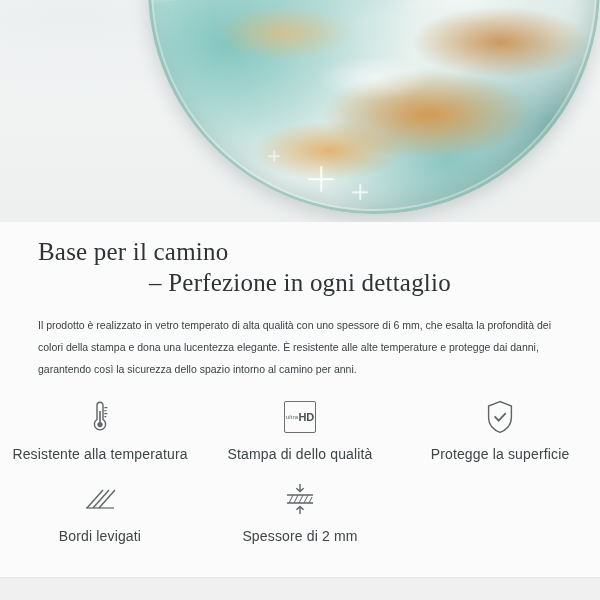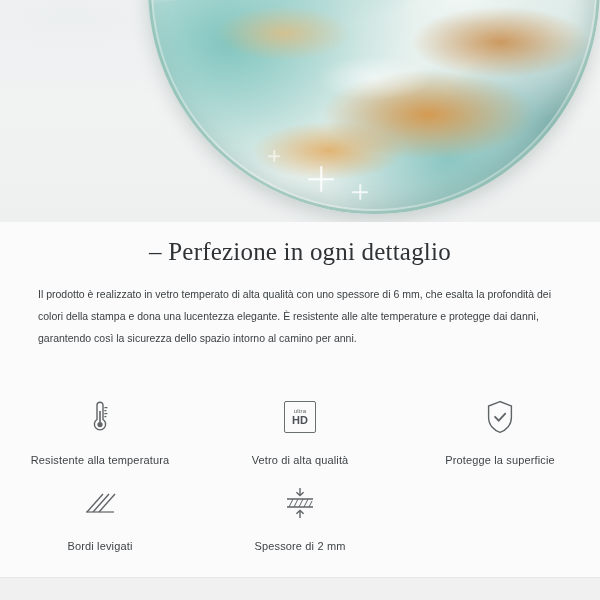--- a/index.html
+++ b/index.html
@@ -159,43 +159,43 @@
     text-align: center;
   }
   .feature .ico {
     height: 46px;
     display: flex;
     align-items: center;
     justify-content: center;
     color: #5f6466;
   }
   .feature .cap {
-    margin-top: 14px;
-    font-size: 11px;
+    margin-top: 6px;
+    font-size: 14px;
     color: #3f4447;
     letter-spacing: .15px;
   }
 
   
   .footer-strip {
     position: absolute;
     left: 0;
     bottom: 0;
     width: 600px;
     height: 22px;
     background: #f0f0f0;
     border-top: 1px solid #e6e6e6;
   }
   .ultrahd {
     width: 30px;
     height: 30px;
     border: 1.4px solid #6a6f71;
     border-radius: 2px;
     display: flex;
-    flex-direction: column;
+    flex-direction: row;
     align-items: center;
     justify-content: center;
     line-height: 1;
   }
   .ultrahd .t { font-size: 6px; letter-spacing: .2px; color: #5f6466; }
   .ultrahd .b { font-size: 11px; font-weight: bold; color: #4c5154; margin-top: 1px; }
 </style>
 </head>
 <body>
 
@@ -209,20 +209,21 @@
       <div class="sheen"></div>
       <div class="edge"></div>
     </div>
     <div class="sparkle s1"></div>
     <div class="sparkle s2"></div>
     <div class="sparkle s3"></div>
   </div>
 
   <div class="content">
     <h1 class="headline">
+      <span>Base per il camino</span>
       <span class="l2">– Perfezione in ogni dettaglio</span>
     </h1>
     <div class="body-copy">Il prodotto è realizzato in vetro temperato di alta qualità con uno spessore di 6 mm, che esalta la profondità dei colori della stampa e dona una lucentezza elegante. È resistente alle alte temperature e protegge dai danni, garantendo così la sicurezza dello spazio intorno al camino per anni.</div>
   </div>
 
   <div class="features">
 
     <div class="feature">
       <div class="ico">
         <svg width="24" height="36" viewBox="0 0 24 36" fill="none" stroke="#5f6466" stroke-width="1.4">
@@ -235,21 +236,21 @@
       <div class="cap">Resistente alla temperatura</div>
     </div>
 
     <div class="feature">
       <div class="ico">
         <div class="ultrahd">
           <span class="t">ultra</span>
           <span class="b">HD</span>
         </div>
       </div>
-      <div class="cap">Vetro di alta qualità</div>
+      <div class="cap">Stampa di dello qualità</div>
     </div>
 
     <div class="feature">
       <div class="ico">
         <svg width="32" height="36" viewBox="0 0 32 36" fill="none" stroke="#5f6466" stroke-width="1.4">
           <path d="M16 2.6 4.6 7v11.4C4.6 26 10 31.3 16 33.4 22 31.3 27.4 26 27.4 18.4V7L16 2.6z"></path>
           <path d="M10.6 17.4l4.1 4.2 7-7.4" stroke-width="1.8"></path>
         </svg>
       </div>
       <div class="cap">Protegge la superficie</div>

